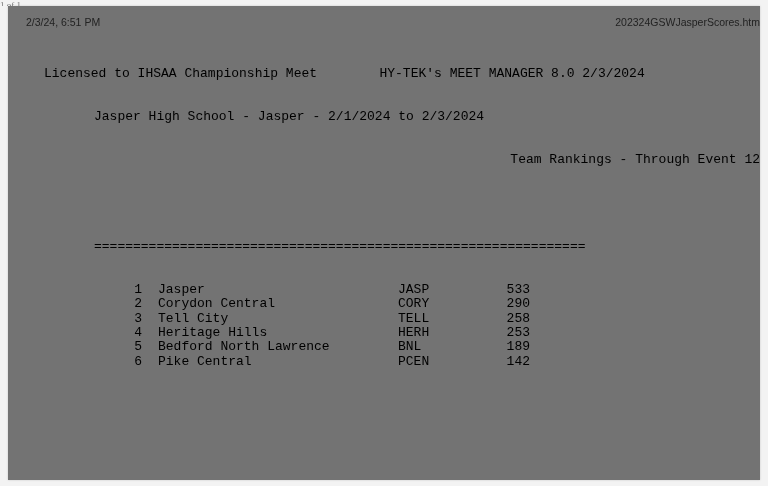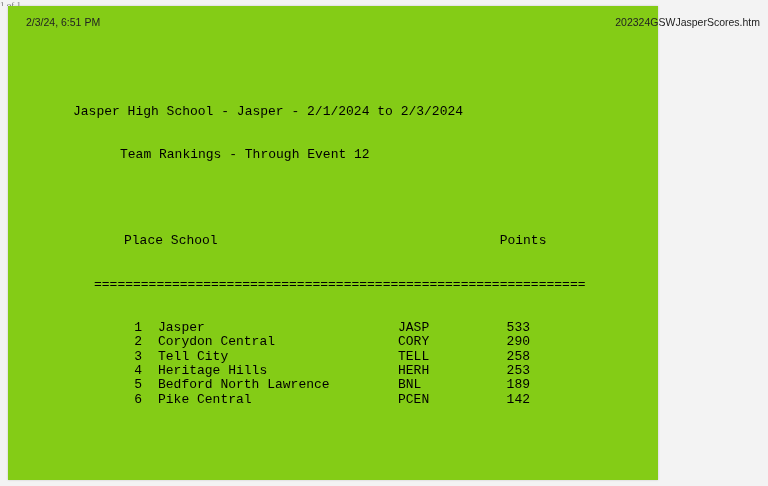--- a/index.html
+++ b/index.html
@@ -10,23 +10,23 @@
     width: 768px;
     height: 486px;
     background: #f3f3f3;
     font-family: "Liberation Sans", sans-serif;
     overflow: hidden;
   }
   .page {
     position: absolute;
     left: 8px;
     top: 6px;
-    width: 650px;
+    width: 752px;
     height: 474px;
-    background: #84cc16;
+    background: #737373;
     box-shadow: 0 0 2px rgba(0,0,0,0.18);
   }
   .partial-tab {
     position: absolute;
     left: 0;
     top: 0;
     font-family: Liberation Serif, serif;
     font-size: 9px;
     color: #7a7a7a;
     line-height: 10px;
@@ -82,21 +82,21 @@
 <div class="partial-tab">1 of 1</div>
 
 <div class="page">
 
   <div class="browser-header">
     <div class="header-left">2/3/24, 6:51 PM</div>
     <div class="header-center">202324GSWJasperScores.htm</div>
   </div>
 
   <div class="report">
-    <div class="line" style="padding-left:65px;margin-top:38px;">Jasper High School - Jasper - 2/1/2024 to 2/3/2024</div>
-    <div class="line" style="padding-left:112px;">Team Rankings - Through Event 12</div>
+    <div class="line" style="padding-left:36px;">Licensed to IHSAA Championship Meet        HY-TEK's MEET MANAGER 8.0 2/3/2024</div>
+    <div class="line" style="padding-left:86px;">Jasper High School - Jasper - 2/1/2024 to 2/3/2024</div>
+    <div class="line" style="padding-left:112px;text-align:right;">Team Rankings - Through Event 12</div>
     <div class="blank"></div>
-    <div class="line" style="padding-left:116px;"><span>Place</span> <span>School</span><span style="display:inline-block;width:282px;"></span><span>Points</span></div>
     <div class="line" style="padding-left:86px;">===============================================================</div>
     <div id="rows-container"><div class="line" style="padding-left: 86px;"><span style="display: inline-block; width: 48px; text-align: right;">1</span><span style="display: inline-block; width: 240px; padding-left: 16px;">Jasper</span><span style="display: inline-block; width: 92px;">JASP</span><span style="display: inline-block; width: 40px; text-align: right;">533</span></div><div class="line" style="padding-left: 86px;"><span style="display: inline-block; width: 48px; text-align: right;">2</span><span style="display: inline-block; width: 240px; padding-left: 16px;">Corydon Central</span><span style="display: inline-block; width: 92px;">CORY</span><span style="display: inline-block; width: 40px; text-align: right;">290</span></div><div class="line" style="padding-left: 86px;"><span style="display: inline-block; width: 48px; text-align: right;">3</span><span style="display: inline-block; width: 240px; padding-left: 16px;">Tell City</span><span style="display: inline-block; width: 92px;">TELL</span><span style="display: inline-block; width: 40px; text-align: right;">258</span></div><div class="line" style="padding-left: 86px;"><span style="display: inline-block; width: 48px; text-align: right;">4</span><span style="display: inline-block; width: 240px; padding-left: 16px;">Heritage Hills</span><span style="display: inline-block; width: 92px;">HERH</span><span style="display: inline-block; width: 40px; text-align: right;">253</span></div><div class="line" style="padding-left: 86px;"><span style="display: inline-block; width: 48px; text-align: right;">5</span><span style="display: inline-block; width: 240px; padding-left: 16px;">Bedford North Lawrence</span><span style="display: inline-block; width: 92px;">BNL</span><span style="display: inline-block; width: 40px; text-align: right;">189</span></div><div class="line" style="padding-left: 86px;"><span style="display: inline-block; width: 48px; text-align: right;">6</span><span style="display: inline-block; width: 240px; padding-left: 16px;">Pike Central</span><span style="display: inline-block; width: 92px;">PCEN</span><span style="display: inline-block; width: 40px; text-align: right;">142</span></div></div>
   </div>
 
 </div>
 
 </body></html>

